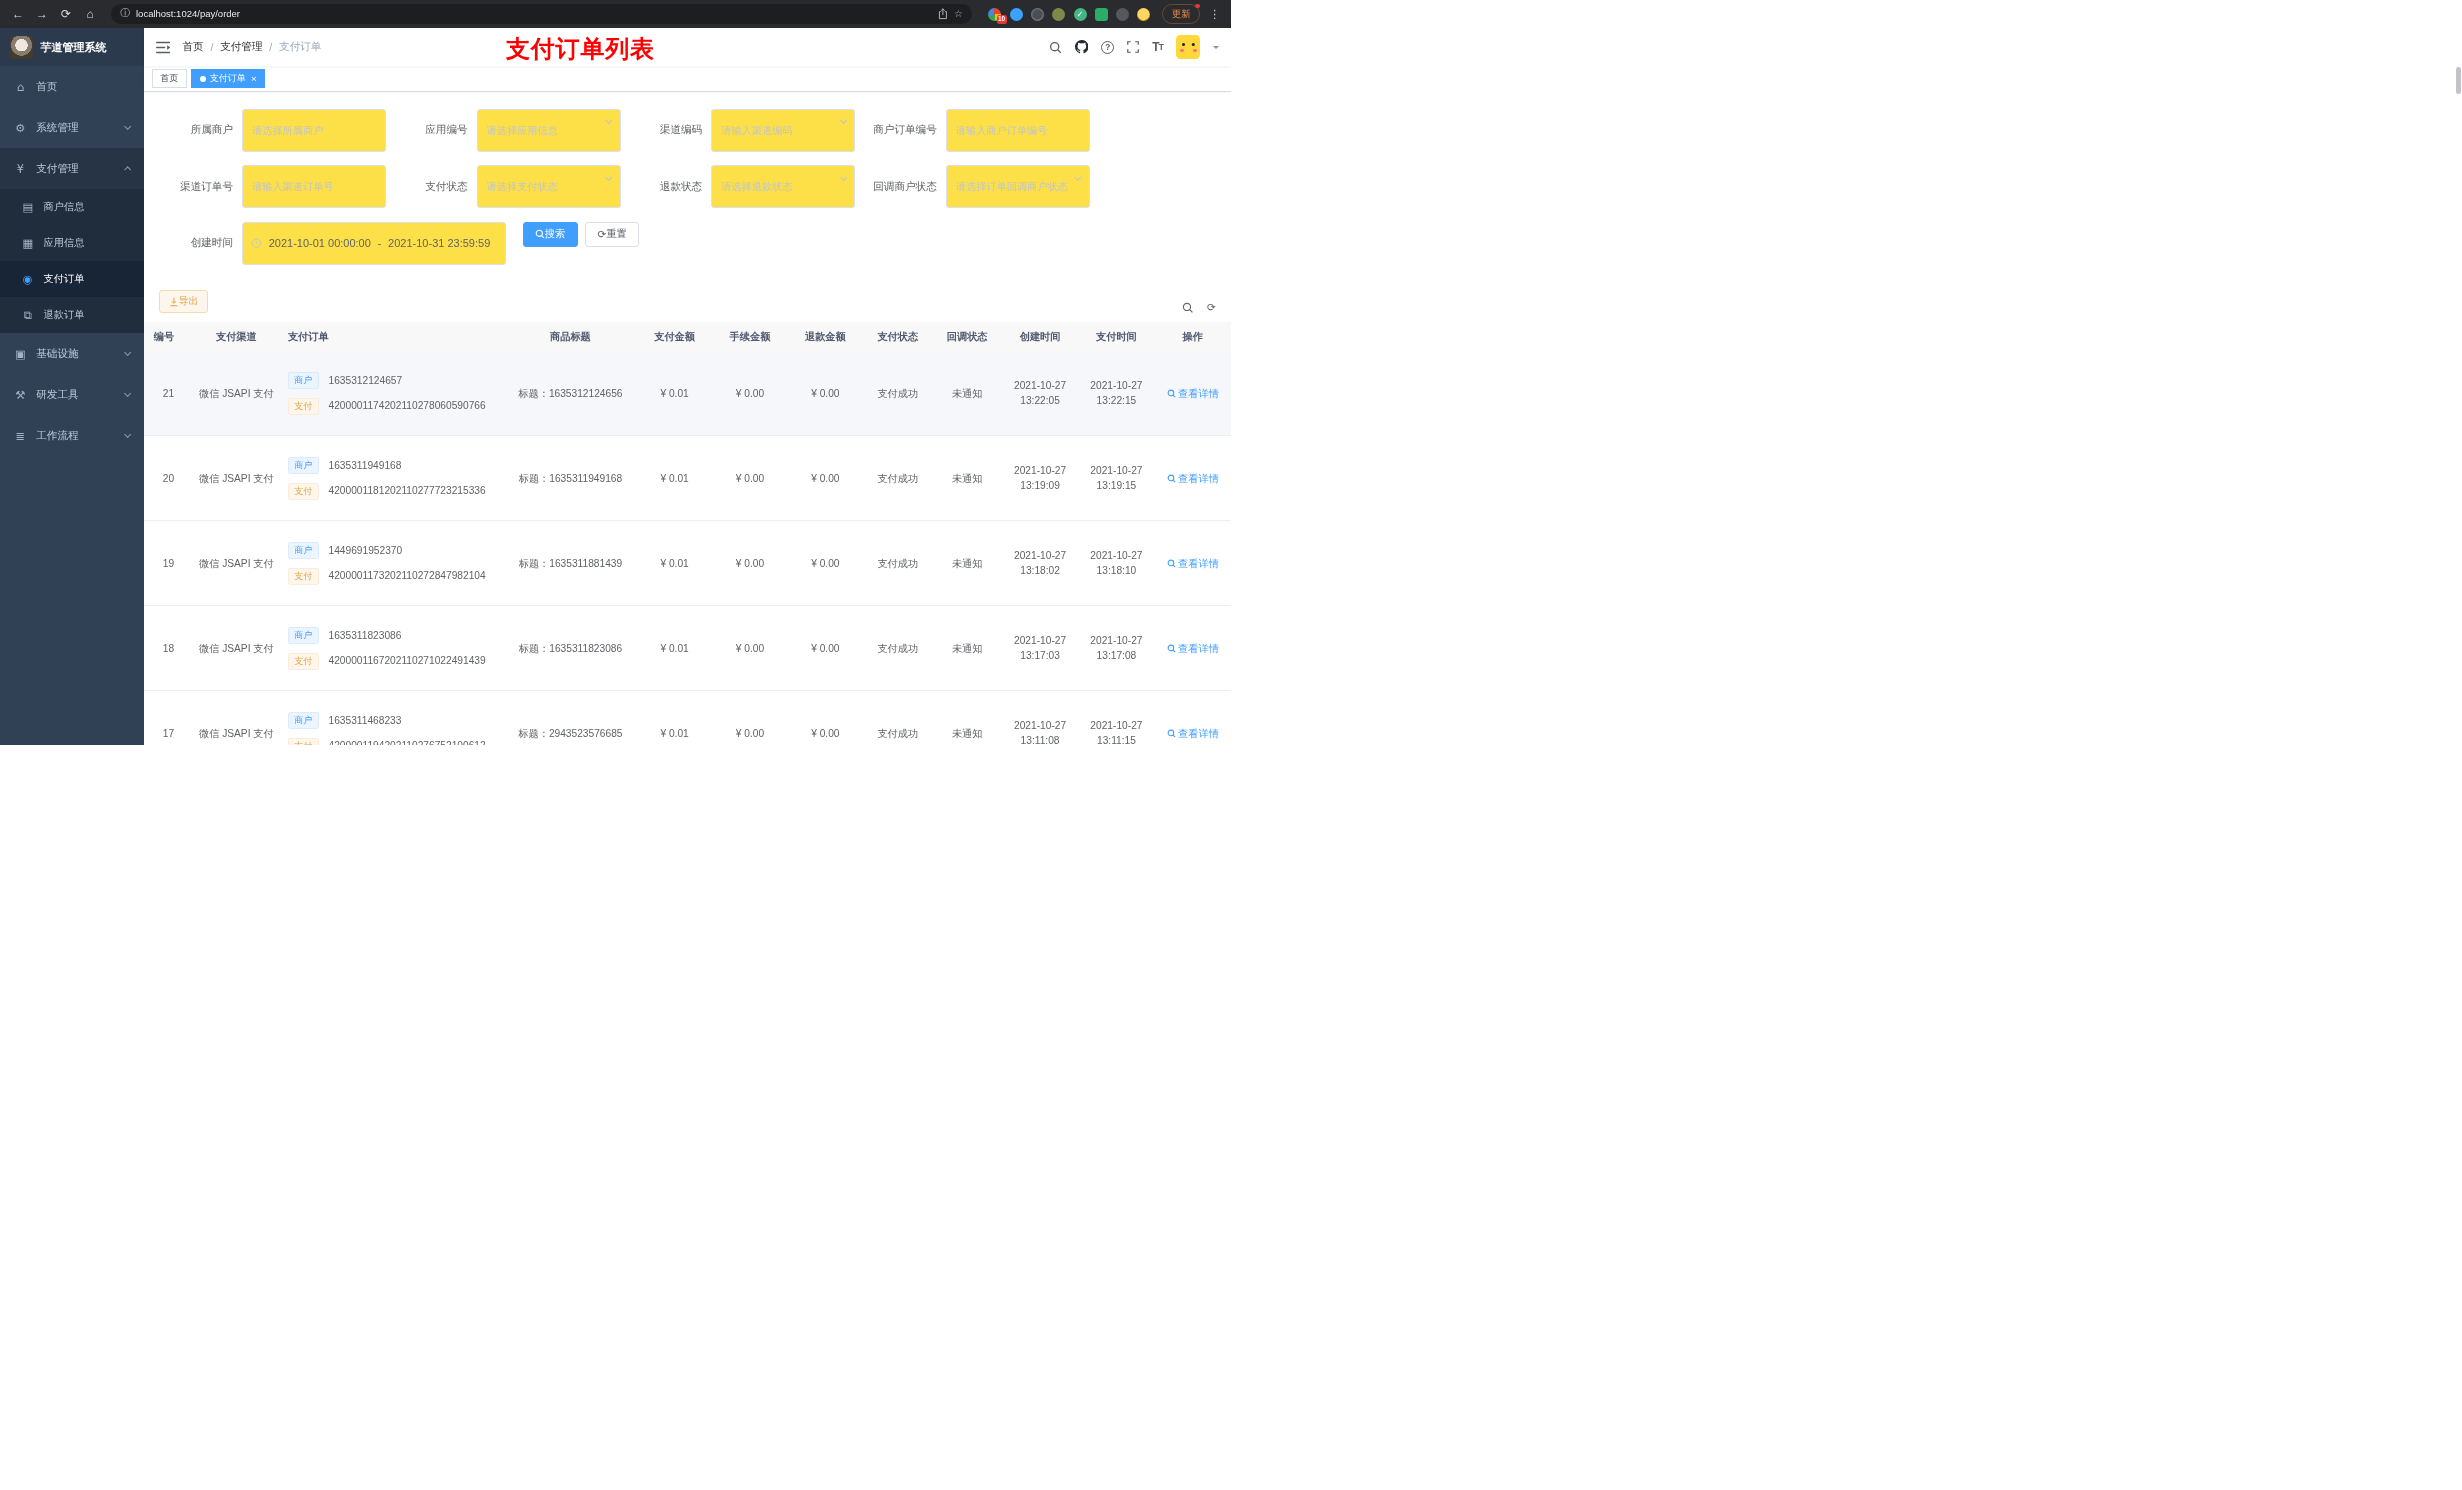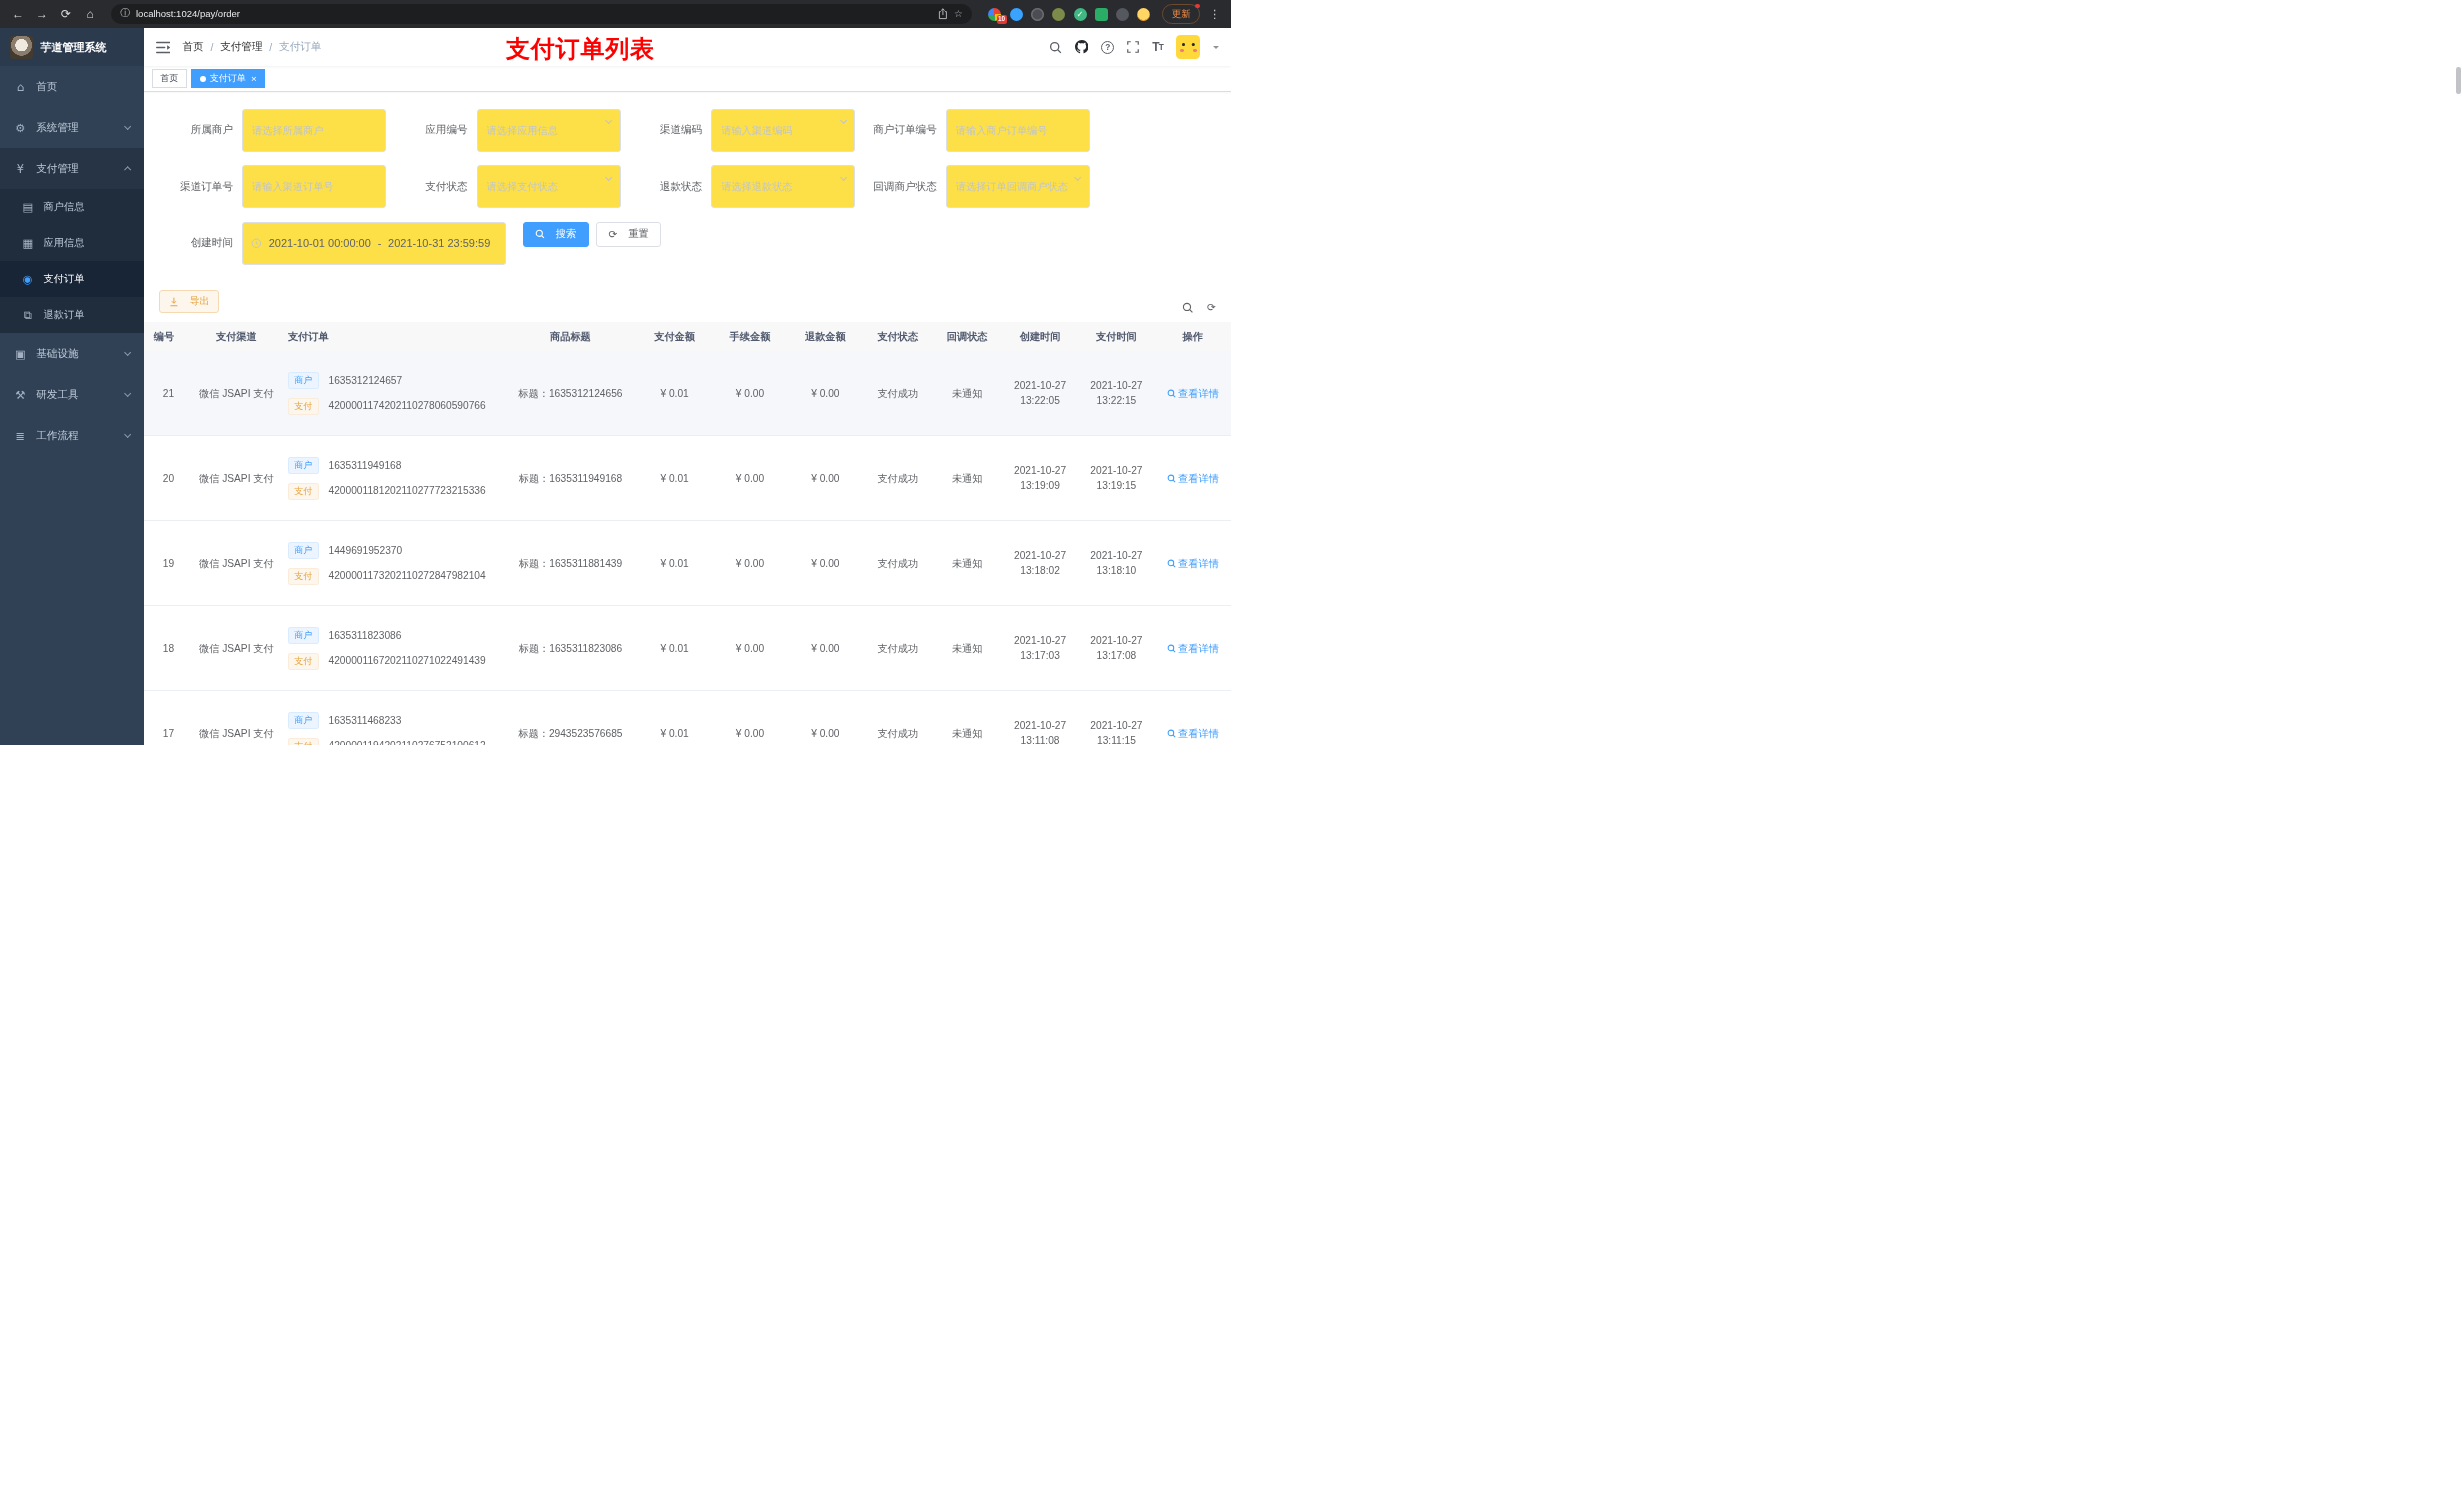--- a/index.html
+++ b/index.html
@@ -94,21 +94,21 @@
                display:flex; align-items:center; background:#fde047; }
   .f-control input { border:none; outline:none; width:100%; height:100%; padding:0 19.7px 0 9px; font-size:10.2px;
                      color:#606266; border-radius:3px; background:transparent; font-family:inherit; }
   .f-control input::placeholder { color:#c0c4cc; }
   .f-control.no-chev input { padding-right:9px; }
   .sel-chev { position:absolute; right:8.3px; top:8.3px; width:5.3px; height:5.3px; border-right:1.1px solid #c0c4cc;
               border-bottom:1.1px solid #c0c4cc; transform:rotate(45deg); pointer-events:none; }
   .date-range { width:264px; gap:6.8px; padding:0 8.3px; color:#606266; font-size:11px; cursor:text; }
   .date-range .dash { color:#606266; }
 
-  .btn { height:25px; border-radius:3px; font-size:10.2px; display:inline-flex; align-items:center; gap:11px;
+  .btn { height:25px; border-radius:3px; font-size:10.2px; display:inline-flex; align-items:center; gap:0;
          padding:0 11.4px; cursor:pointer; border:0.8px solid #dcdfe6; background:#fff; color:#606266; font-family:inherit; }
   .btn.primary { background:#409eff; border-color:#409eff; color:#fff; margin-left:9px; }
   .btn.plain { margin-left:7.6px; }
   .btn.warning { color:#e6a23c; background:#fdf6ec; border-color:#f5dab1; height:23px; padding:0 9px; font-size:9.8px; }
   .refresh-g { font-size:10.6px; font-family:"DejaVu Sans",sans-serif; }
 
   
   .toolbar { display:flex; align-items:flex-end; padding:12px 15px 9px; flex-shrink:0; }
   .toolbar-right { margin-left:auto; display:flex; align-items:center; gap:13.6px; color:#606266; }
   .tool-ic { cursor:pointer; display:flex; align-items:center; }

